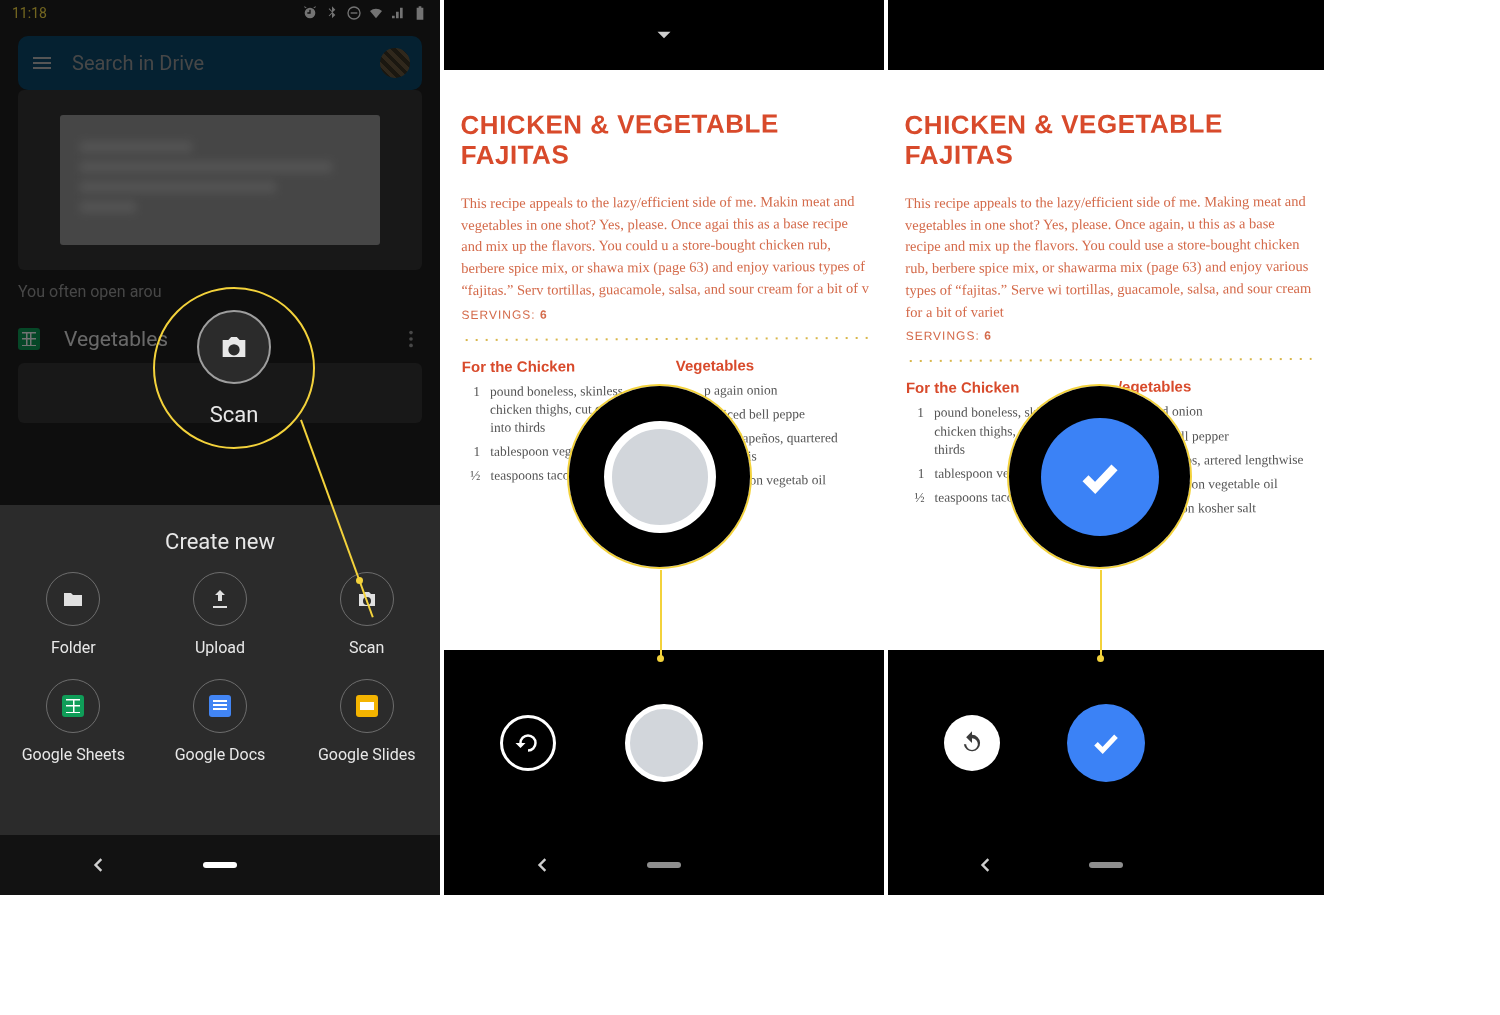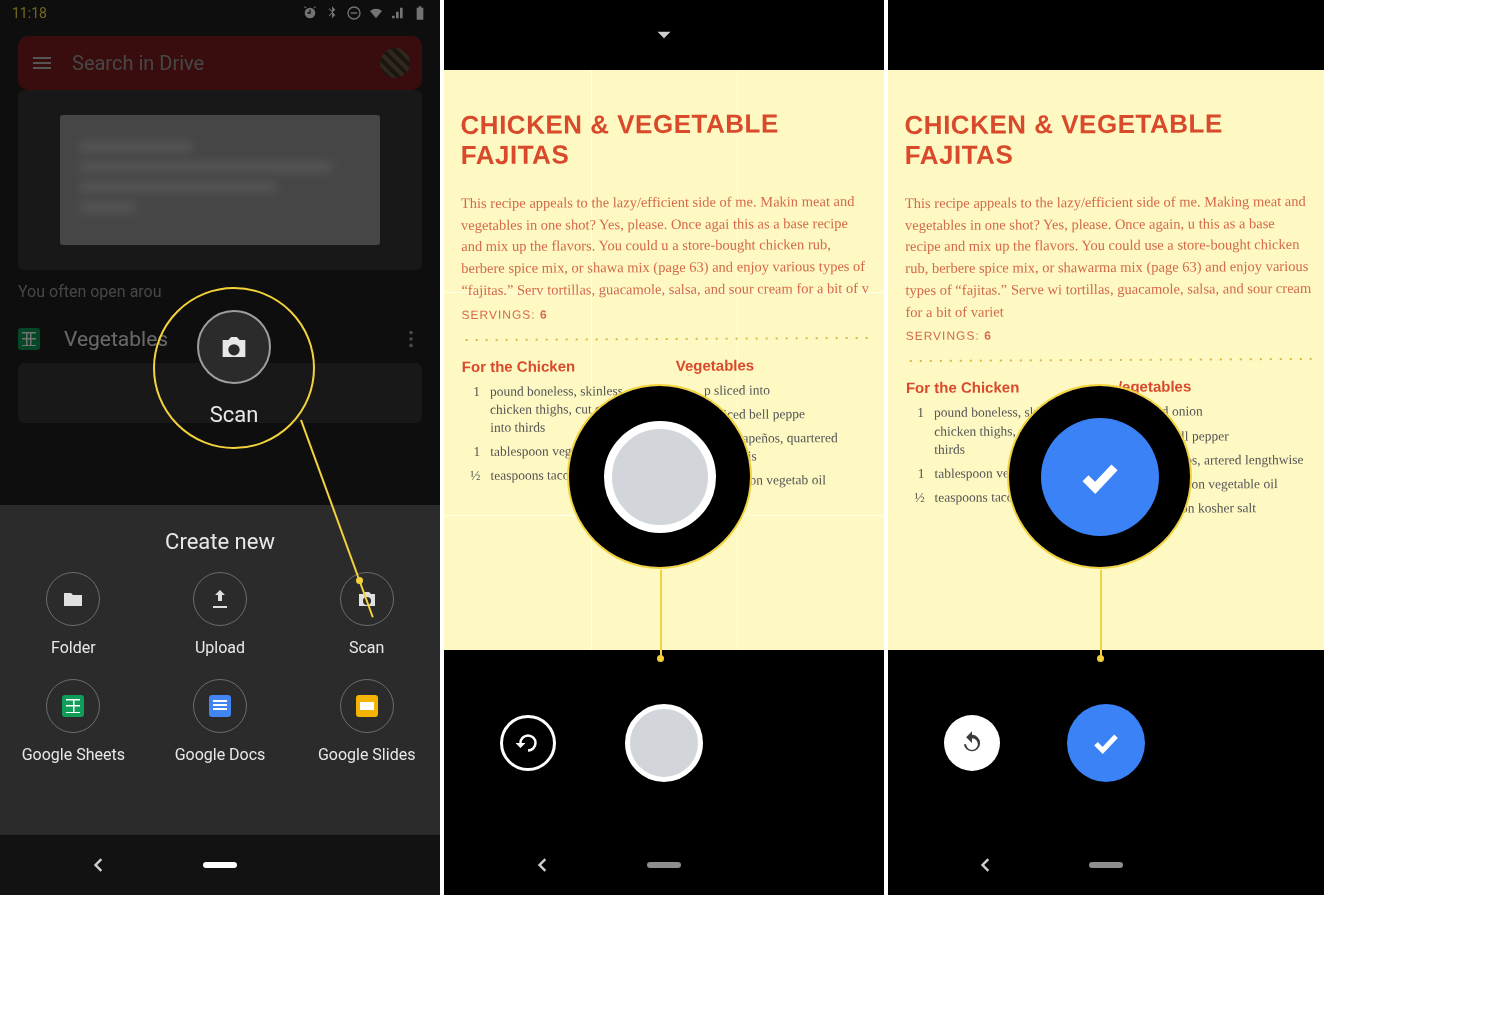--- a/index.html
+++ b/index.html
@@ -10,21 +10,21 @@
   .phone-2 { left: 444px; }
   .phone-3 { left: 888px; }
 
   
   .statusbar { height: 26px; display: flex; align-items: center; justify-content: space-between; padding: 0 12px; color: #fde047; font-size: 14px; }
   .statusbar .right { display: flex; gap: 6px; align-items: center; }
   .statusbar svg, .statusbar .ico { width: 16px; height: 16px; fill: #fff; }
 
   .dim-overlay { position: absolute; inset: 0; background: rgba(0,0,0,0.55); pointer-events: none; }
 
-  .searchbar { margin: 10px 18px 0 18px; height: 54px; background: #7f1d1d; border-radius: 10px; display: flex; align-items: center; padding: 0 12px; gap: 18px; }
+  .searchbar { margin: 10px 18px 0 18px; height: 54px; background: #0c4a6e; border-radius: 10px; display: flex; align-items: center; padding: 0 12px; gap: 18px; }
   .searchbar .burger { width: 24px; height: 24px; fill: #bdbdbd; }
   .searchbar .placeholder { color: #9e9e9e; font-size: 20px; flex: 1; }
   .avatar { width: 30px; height: 30px; border-radius: 50%; background: repeating-linear-gradient(45deg,#6b5a3e,#6b5a3e 4px,#3a3324 4px,#3a3324 8px); }
 
   .row { display: flex; align-items: center; padding: 12px 18px; gap: 24px; }
   .row .title { color: #e8e8e8; font-size: 21px; flex: 1; }
   .row .more { width: 22px; height: 22px; fill: #9e9e9e; }
   .doc-ico { width: 22px; height: 22px; border-radius: 3px; }
   .doc-blue { background: #4285f4; position: relative; }
   .doc-blue::after { content:""; position:absolute; left:4px; right:4px; top:5px; height:2px; background:#fff; box-shadow:0 4px 0 #fff, 0 8px 0 #fff; }
@@ -64,21 +64,21 @@
   .navbar { position:absolute; left:0; right:0; bottom:0; height:60px; display:flex; align-items:center; justify-content:space-around; background:#000; padding: 0 40px; }
   .navbar.dark { background:#121212; }
   .nav-back { width:20px; height:20px; fill:#cfcfcf; }
   .nav-home { width:34px; height:6px; border-radius:3px; background:#fff; }
   .nav-home.grey { background:#8e8e8e; }
   .nav-spacer { width:20px; height:20px; }
 
   
   .cam-top { height: 70px; background:#000; display:flex; align-items:center; justify-content:center; }
   .chev { width:26px; height:26px; fill:#cfcfcf; }
-  .viewfinder { position:relative; height: 668px; overflow:hidden; background:#fef9c3;text-decoration:underline; }
+  .viewfinder { position:relative; height: 668px; overflow:hidden; background:#ffffff;text-decoration:underline; }
   .gridlines::before, .gridlines::after { content:""; position:absolute; background:rgba(255,255,255,0.6); }
   .gridlines::before { left:33.3%; top:0; bottom:0; width:1px; box-shadow: calc(33.3% + 1px) 0 0 rgba(255,255,255,0.6); }
   .gridlines .h1, .gridlines .h2 { position:absolute; left:0; right:0; height:1px; background:rgba(255,255,255,0.6); }
   .gridlines .h1 { top:33.3%; }
   .gridlines .h2 { top:66.6%; }
   .gridlines .v1, .gridlines .v2 { position:absolute; top:0; bottom:0; width:1px; background:rgba(255,255,255,0.6); }
   .gridlines .v1 { left:33.3%; }
   .gridlines .v2 { left:66.6%; }
 
   .page { position:absolute; inset:0; padding: 40px 12px 12px 18px; font-family: Georgia, "Times New Roman", serif; color:#4a4a4a; transform: rotate(-0.3deg); }
@@ -281,21 +281,21 @@
               </div>
             <div class="ing">
                 <span class="amt">½</span>
                 <span>teaspoons taco seasoning</span>
               </div>
           </div>
           <div class="col">
             <h3>Vegetables</h3>
             <div class="ing">
                 <span class="amt"></span>
-                <span>p sliced into</span>
+                <span>p again onion</span>
               </div>
             <div class="ing">
                 <span class="amt"></span>
                 <span>p sliced bell peppe</span>
               </div>
             <div class="ing">
                 <span class="amt"></span>
                 <span>or 2 jalapeños, quartered lengthwis</span>
               </div>
             <div class="ing">

